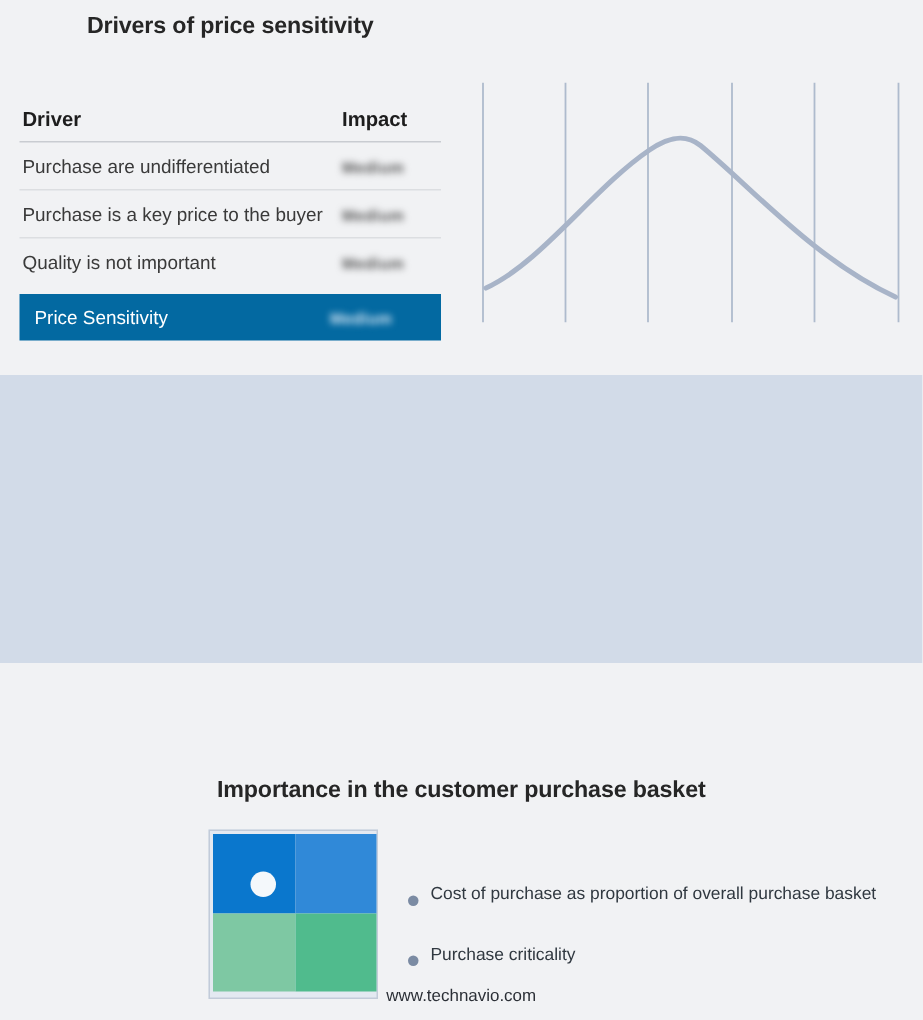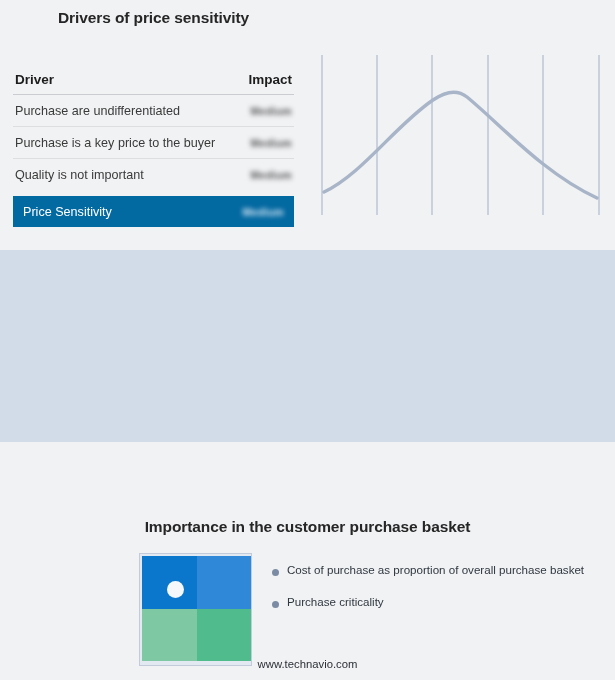--- a/index.html
+++ b/index.html
@@ -31,21 +31,21 @@
   #drivers-title { left:0; top:9px; width:307px; }
   .dtable { position:absolute; left:13px; top:65px; width:281px; }
   .drow {
     display:flex; align-items:center; justify-content:space-between;
     height:32px; padding:0 2px;
     border-bottom:1px solid #dcdee1;
   }
   .drow.head { border-bottom:1px solid #c9ccd1; height:30px; }
   .drow.head .dcell { font-weight:bold; font-size:13.5px; color:#1d1d1d; }
   .dcell { font-size:12.6px; color:#3a3a3a; }
-  .dcell.impact { text-align:right; min-width:64px; }
+  .dcell.impact { text-align:left; min-width:64px; }
   .blurred {
     color:#555;
     filter: blur(2.6px);
     -webkit-filter: blur(2.6px);
     letter-spacing:0.3px;
     font-size:10.5px;
     font-weight:bold;
     display:inline-block;
   }
   .drow.highlight {
@@ -71,21 +71,21 @@
   }
   .quad-grid { position:relative; width:109px; height:105px; display:grid;
                grid-template-columns:1fr 1fr; grid-template-rows:1fr 1fr; }
   .q-tl { background:#0a77cd; } .q-tr { background:#3089d8; }
   .q-bl { background:#7ec8a3; } .q-br { background:#50bb8d; }
   #quad-dot {
     position:absolute; left:25px; top:25px; width:17px; height:17px;
     border-radius:50%; background:#f4f8fb;
   }
   .blegend { position:absolute; left:272px; top:313px; width:330px; }
-  .bl-item { display:flex; align-items:center; margin-bottom:17px; }
+  .bl-item { display:flex; align-items:flex-end; margin-bottom:17px;margin-top:26px; }
   .bl-dot {
     width:7px; height:7px; border-radius:50%;
     background:#7b8ba3; margin-right:8px; margin-top:5px; flex:0 0 auto;
   }
   .bl-text { font-size:11.6px; color:#303840; line-height:14.5px; }
 
   
   #adoption-panel { position:absolute; left:0;   top:442px; width:307px; height:238px; }
   #criteria-panel { position:absolute; left:307px; top:442px; width:308px; height:238px; }
   .blegend2 { position:absolute; }

